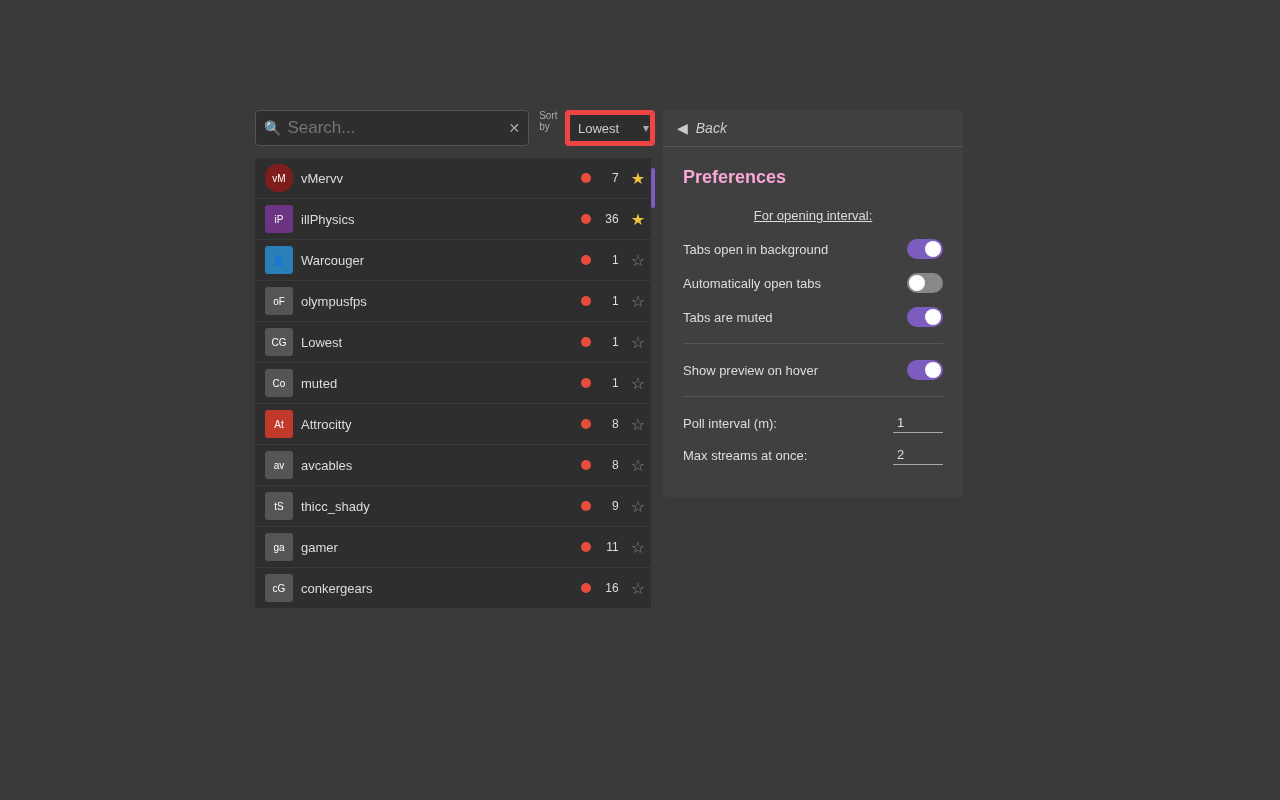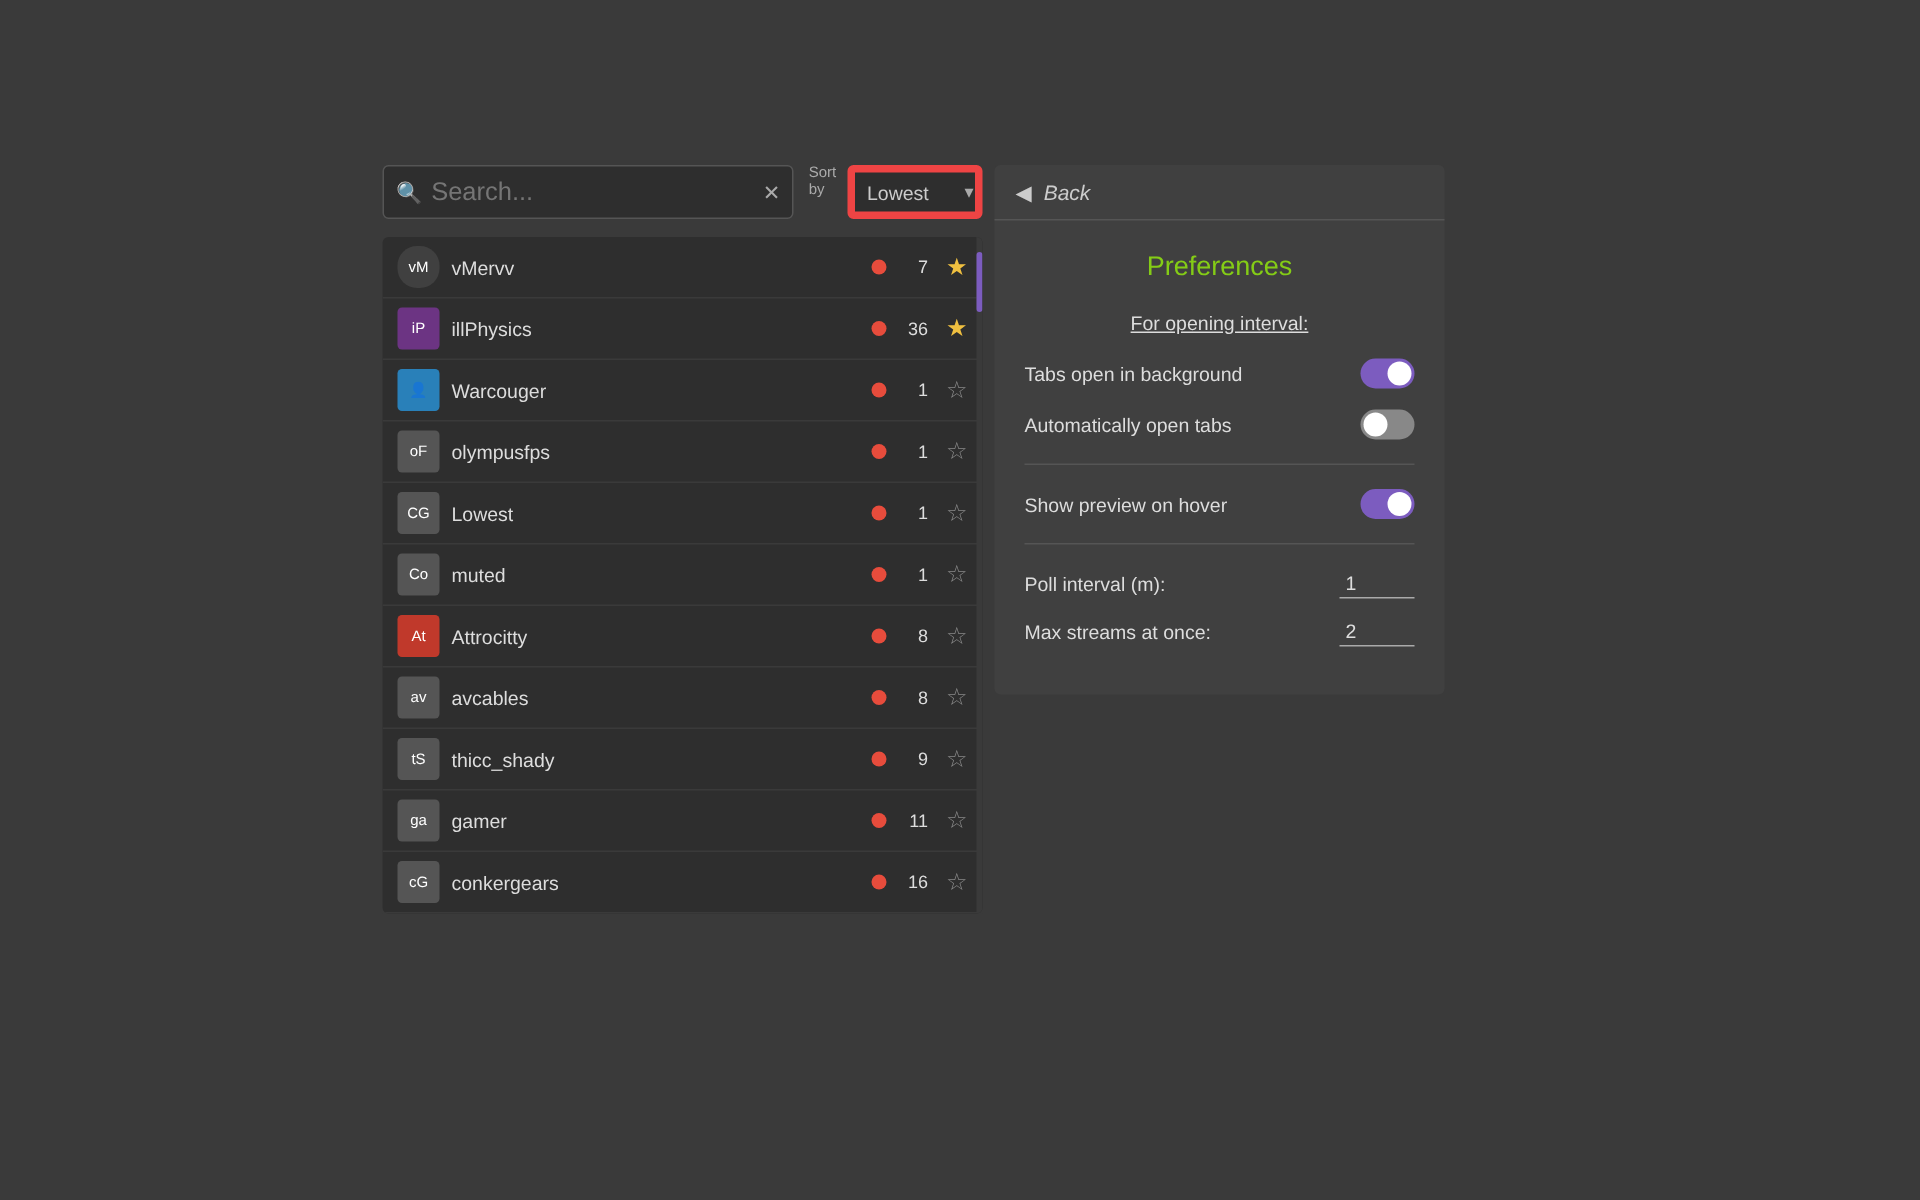--- a/index.html
+++ b/index.html
@@ -136,21 +136,21 @@
       background: #555;
       flex-shrink: 0;
       display: flex;
       align-items: center;
       justify-content: center;
       font-size: 10px;
       color: #fff;
       overflow: hidden;
     }
 
-    .avatar-vmerv { background: #404040; border-radius: 13px; }
+    .avatar-vmerv { background: #7f1d1d; border-radius: 13px; }
     .avatar-ill { background: #6c3483; }
     .avatar-war { background: #2980b9; }
     .avatar-olym { background: #555; }
     .avatar-cole { background: #555; }
     .avatar-cobra { background: #555; }
     .avatar-attr { background: #c0392b; }
     .avatar-avc { background: #555; }
     .avatar-thicc { background: #555; }
     .avatar-gamer { background: #555; }
     .avatar-conk { background: #555; }
@@ -232,24 +232,24 @@
       color: #ccc;
       font-size: 14px;
       font-style: italic;
     }
 
     .preferences-content {
       padding: 20px 20px;
     }
 
     .pref-title {
-      text-align: center;
-      color: #84cc16;
+      text-align: left;
+      color: #f9a8d4;
       font-size: 18px;
-      font-weight: normal;
+      font-weight: bold;
       margin-bottom: 20px;
     }
 
     .pref-section-label {
       text-align: center;
       color: #ddd;
       font-size: 13px;
       text-decoration: underline;
       margin-bottom: 16px;
     }
@@ -461,20 +461,24 @@
       <div class="pref-row">
         <span class="pref-row-label">Tabs open in background</span>
         <div class="toggle toggle-on" id="toggle-bg"></div>
       </div>
 
       <div class="pref-row">
         <span class="pref-row-label">Automatically open tabs</span>
         <div class="toggle toggle-off" id="toggle-auto"></div>
       </div>
 
+      <div class="pref-row">
+        <span class="pref-row-label">Tabs are muted</span>
+        <div class="toggle toggle-on" id="toggle-muted"></div>
+      </div>
 
       <hr class="pref-divider">
 
       <div class="pref-row">
         <span class="pref-row-label">Show preview on hover</span>
         <div class="toggle toggle-on" id="toggle-preview"></div>
       </div>
 
       <hr class="pref-divider">
 

